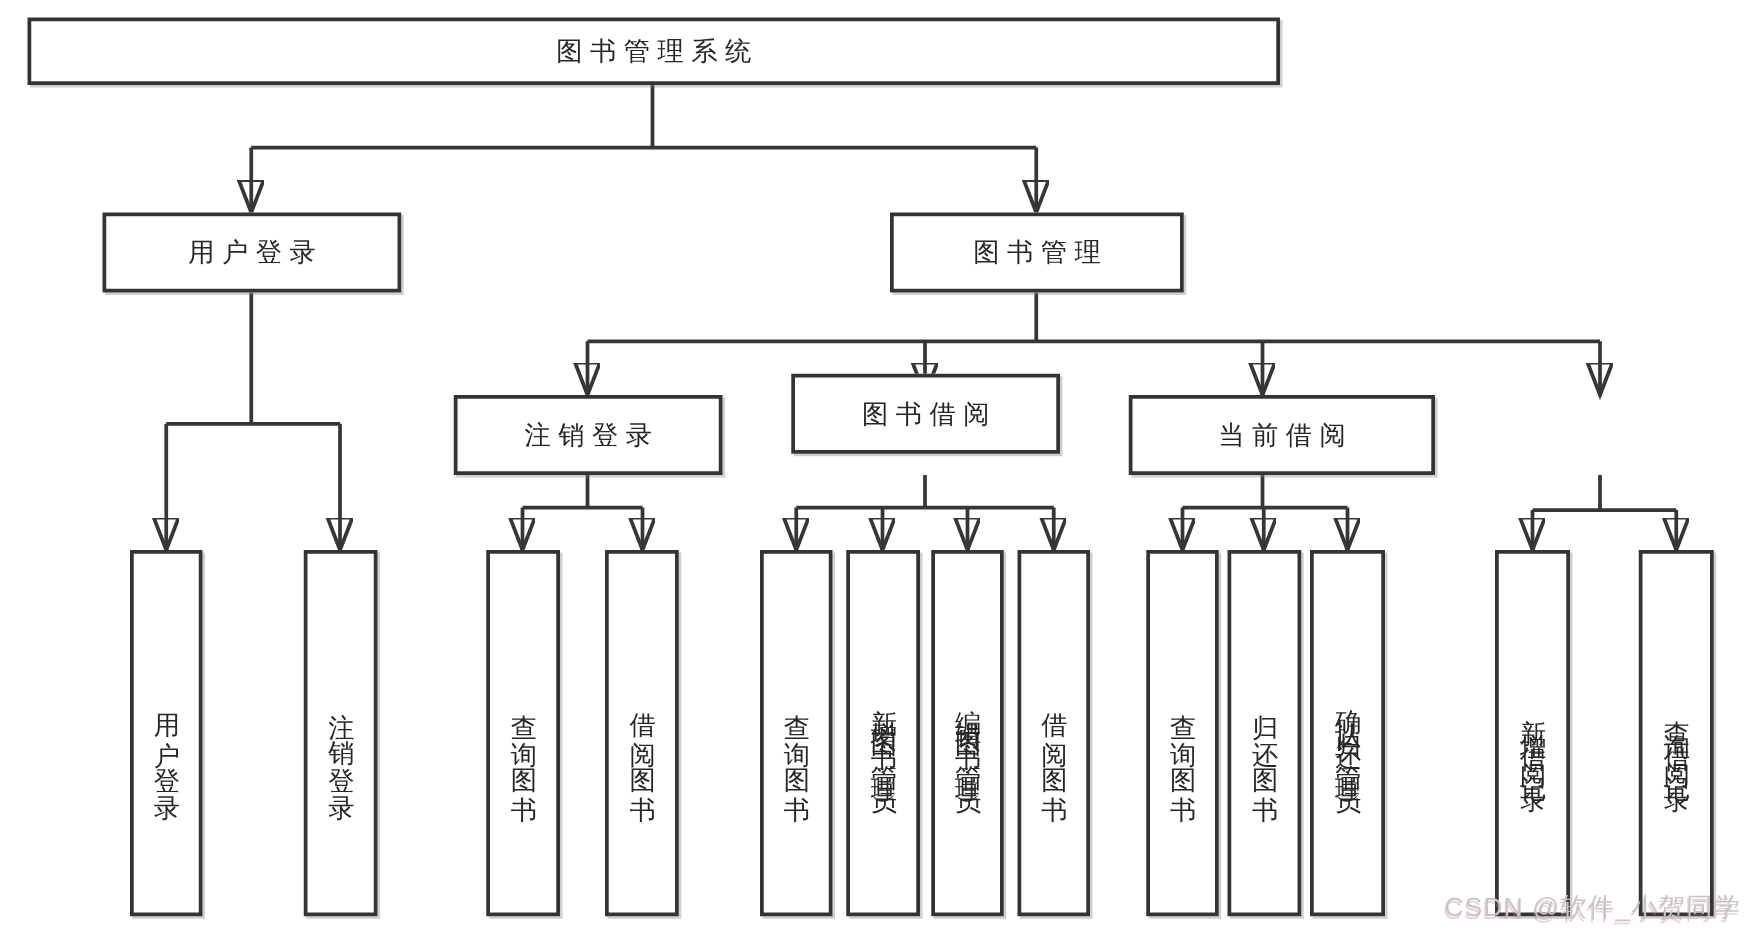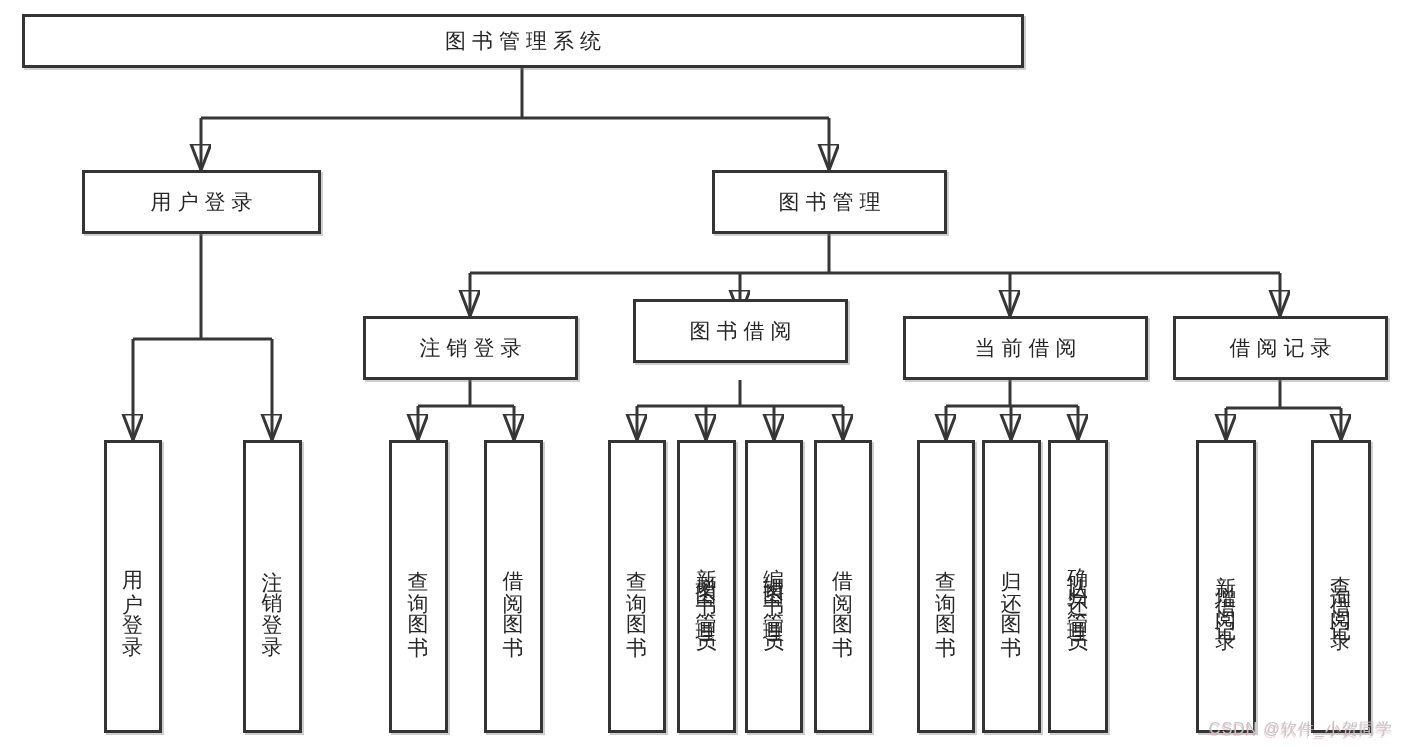--- a/index.html
+++ b/index.html
@@ -17,21 +17,21 @@
   .hl{font-size:21px;color:#262626;letter-spacing:6px;text-indent:6px;white-space:nowrap;}
   .vtext{
     writing-mode:vertical-rl;text-orientation:mixed;
     font-size:21px;color:#262626;line-height:1.1;white-space:nowrap;
   }
   .v4{letter-spacing:22px;margin-bottom:-22px;}
   .v6{letter-spacing:11px;margin-bottom:-11px;}
   .v9{letter-spacing:9px;margin-bottom:-9px;}
   .watermark{
     position:absolute;right:12px;bottom:7px;z-index:3;
-    font-size:16px;color:#c3c6c9;letter-spacing:1px;
+    font-size:21px;color:#c3c6c9;letter-spacing:1px;
     text-shadow:-1px 2px 0 rgba(222,120,120,.35);
     white-space:nowrap;
   }
 </style>
 </head>
 <body>
 
 <div class="canvas">
 
   <svg class="wires" width="1405" height="747" viewBox="0 0 1405 747">
@@ -109,23 +109,20 @@
 
   <div class="box" style="left:363px;top:316px;width:215px;height:64px">
     <span class="hl">注销登录</span>
   </div>
   <div class="box" style="left:633px;top:299px;width:215px;height:64px">
     <span class="hl">图书借阅</span>
   </div>
   <div class="box" style="left:903px;top:316px;width:245px;height:64px">
     <span class="hl">当前借阅</span>
   </div>
-  <div class="box" style="left:1173px;top:316px;width:215px;height:64px">
-    <span class="hl">借阅记录</span>
-  </div>
 
   <div class="box" style="left:104px;top:440px;width:58px;height:293px">
     <span class="vtext v4">用户登录</span>
   </div>
   <div class="box" style="left:243px;top:440px;width:59px;height:293px">
     <span class="vtext v4">注销登录</span>
   </div>
 
   <div class="box" style="left:389px;top:440px;width:59px;height:293px">
     <span class="vtext v4">查询图书</span>

